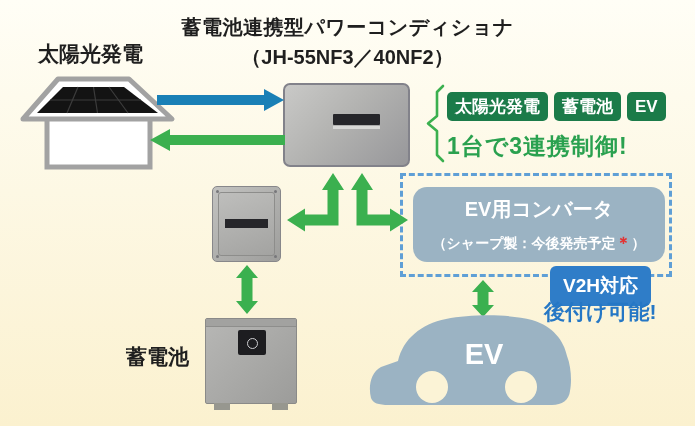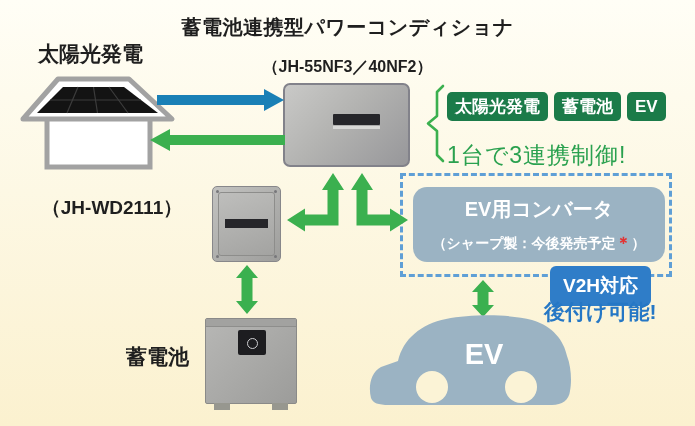--- a/index.html
+++ b/index.html
@@ -5,21 +5,21 @@
   html,body{margin:0;padding:0;}
   body{font-family:"Liberation Sans","DejaVu Sans",sans-serif;}
   .stage{
     position:relative;width:695px;height:426px;overflow:hidden;
     background:linear-gradient(180deg,#fffef6 0%,#fdf8e4 45%,#fbf1cf 100%);
   }
   .abs{position:absolute;}
   
   .title{left:0;top:14px;width:695px;text-align:center;z-index:10;}
   .title .l1{font-size:20px;font-weight:bold;color:#1f1f1f;letter-spacing:.5px;}
-  .title .l2{font-size:16px;font-weight:bold;color:#1f1f1f;margin-top:16px;}
+  .title .l2{font-size:20px;font-weight:bold;color:#1f1f1f;margin-top:3px;}
   .solar-label{left:38px;top:40px;font-size:21px;font-weight:bold;color:#1f1f1f;z-index:10;}
   .conv-label{left:8px;top:194px;width:208px;text-align:center;z-index:10;
               font-size:19px;font-weight:bold;color:#1f1f1f;line-height:27px;}
   .batt-label{left:126px;top:343px;font-size:21px;font-weight:bold;color:#1f1f1f;z-index:10;}
   
   .device{box-sizing:border-box;z-index:2;}
   .pcs{left:283px;top:83px;width:127px;height:84px;border-radius:7px;
        background:linear-gradient(135deg,#c9c9c7 0%,#b3b3b1 45%,#97979a 100%);
        border:2px solid #82828a;}
   .pcs .strip{position:absolute;left:48px;top:29px;width:47px;height:11px;background:#26262a;border-radius:1px;}
@@ -46,39 +46,38 @@
   .evconv .note{font-size:14px;font-weight:bold;color:#ffffff;margin-top:10px;}
   .evconv .mark{color:#e23333;font-size:16px;}
   .v2h{left:550px;top:266px;width:101px;height:40px;background:#2f7dc8;border-radius:6px;z-index:10;
        display:flex;align-items:center;justify-content:center;
        font-size:19px;font-weight:bold;color:#fff;}
   .retrofit{left:544px;top:298px;font-size:21px;font-weight:bold;color:#2577c5;z-index:10;}
   
   .badges{left:447px;top:92px;display:flex;gap:6px;z-index:10;}
   .badge{background:#1b7b49;color:#fff;font-size:17px;font-weight:bold;
        padding:4px 8px;border-radius:5px;line-height:21px;}
-  .linkcap{left:447px;top:140px;font-size:23px;font-weight:normal;color:#2aa14f;z-index:10;letter-spacing:1px;}
+  .linkcap{left:447px;top:131px;font-size:23px;font-weight:bold;color:#2aa14f;z-index:10;letter-spacing:1px;}
   
   .ev-label{left:452px;top:338px;width:64px;text-align:center;z-index:10;
        font-size:29px;font-weight:bold;color:#ffffff;}
   
   .overlay{left:0;top:0;z-index:5;pointer-events:none;}
 </style>
 </head>
 <body>
 
 <div class="stage">
 
   <div class="abs title">
     <div class="l1">蓄電池連携型パワーコンディショナ</div>
     <div class="l2">（JH-55NF3／40NF2）</div>
   </div>
   <div class="abs solar-label">太陽光発電</div>
   <div class="abs conv-label">
-    <div>（JH-WD2111）</div>
   </div>
   <div class="abs batt-label">蓄電池</div>
 
   <div class="abs device pcs">
     <div class="strip"></div>
     <div class="strip2"></div>
   </div>
 
   <div class="abs device bconv">
     <div class="panel"></div>

